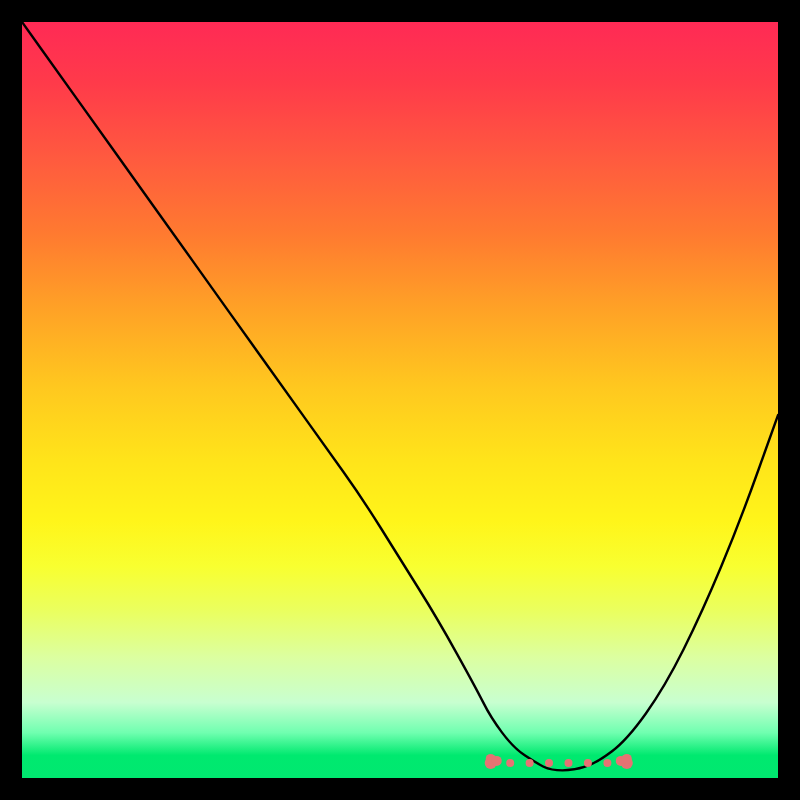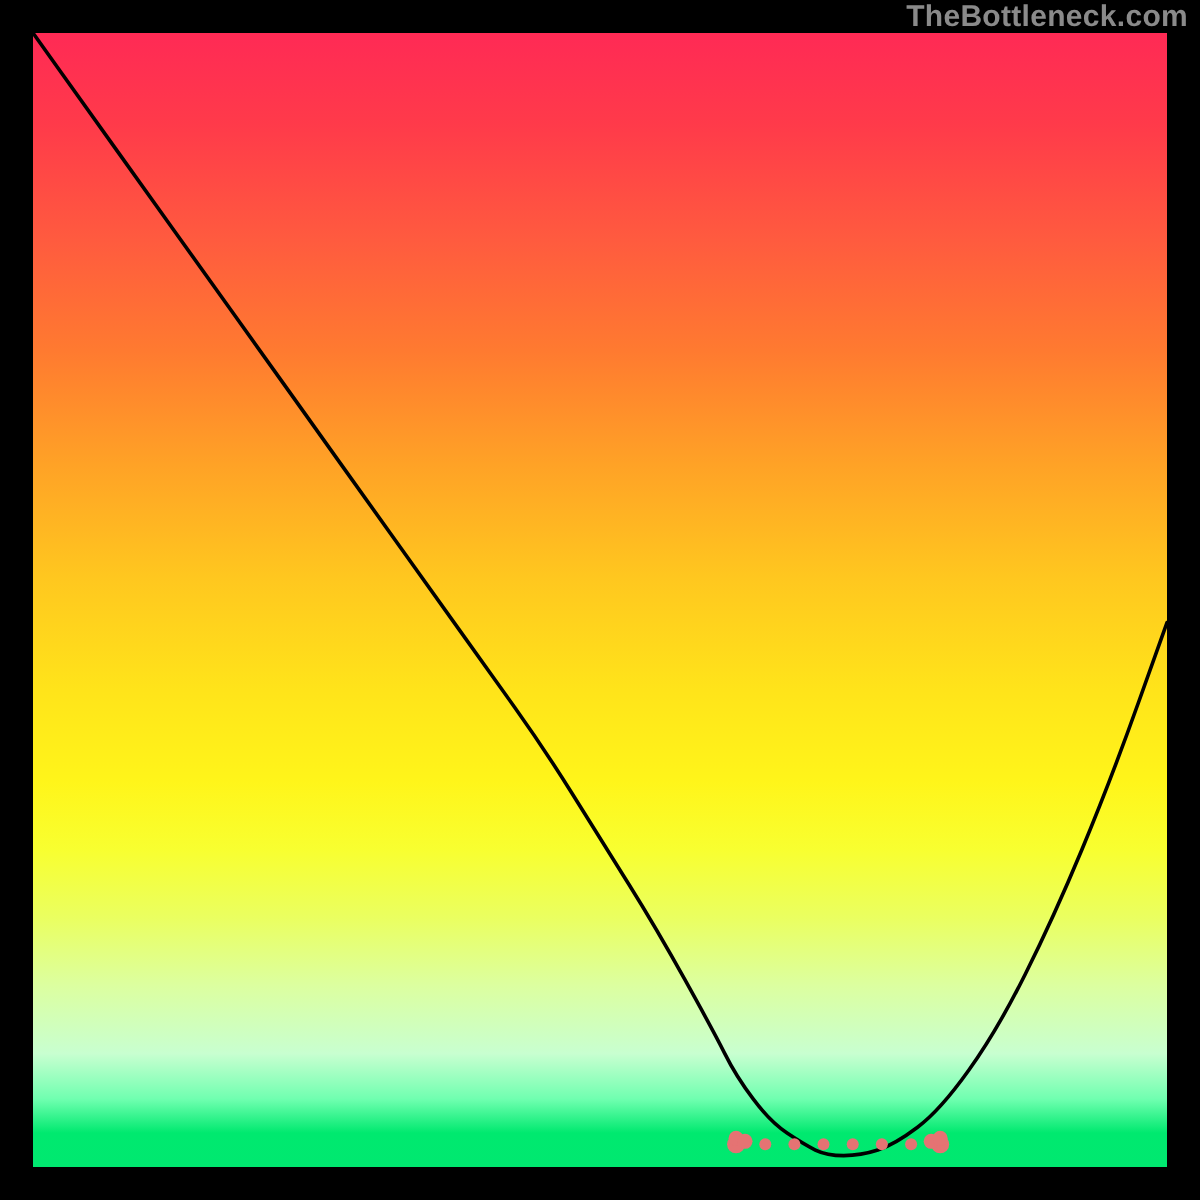--- a/index.html
+++ b/index.html
@@ -78,14 +78,13 @@
           <circle cx="565.9" cy="740.9" r="4" fill="#e57373"></circle>
           <circle cx="585.4" cy="740.9" r="4" fill="#e57373"></circle>
           <circle cx="604.8" cy="740.9" r="6" fill="#e57373"></circle>
           <circle cx="468.7" cy="736.9" r="5" fill="#e57373"></circle>
           <circle cx="474.7" cy="738.9" r="5" fill="#e57373"></circle>
           <circle cx="598.8" cy="738.9" r="5" fill="#e57373"></circle>
           <circle cx="604.8" cy="736.9" r="5" fill="#e57373"></circle>
         </g>
     </svg>
   </div>
-  <div class="watermark">TheBottleneck.com</div>
 </div>
 
 </body></html>

